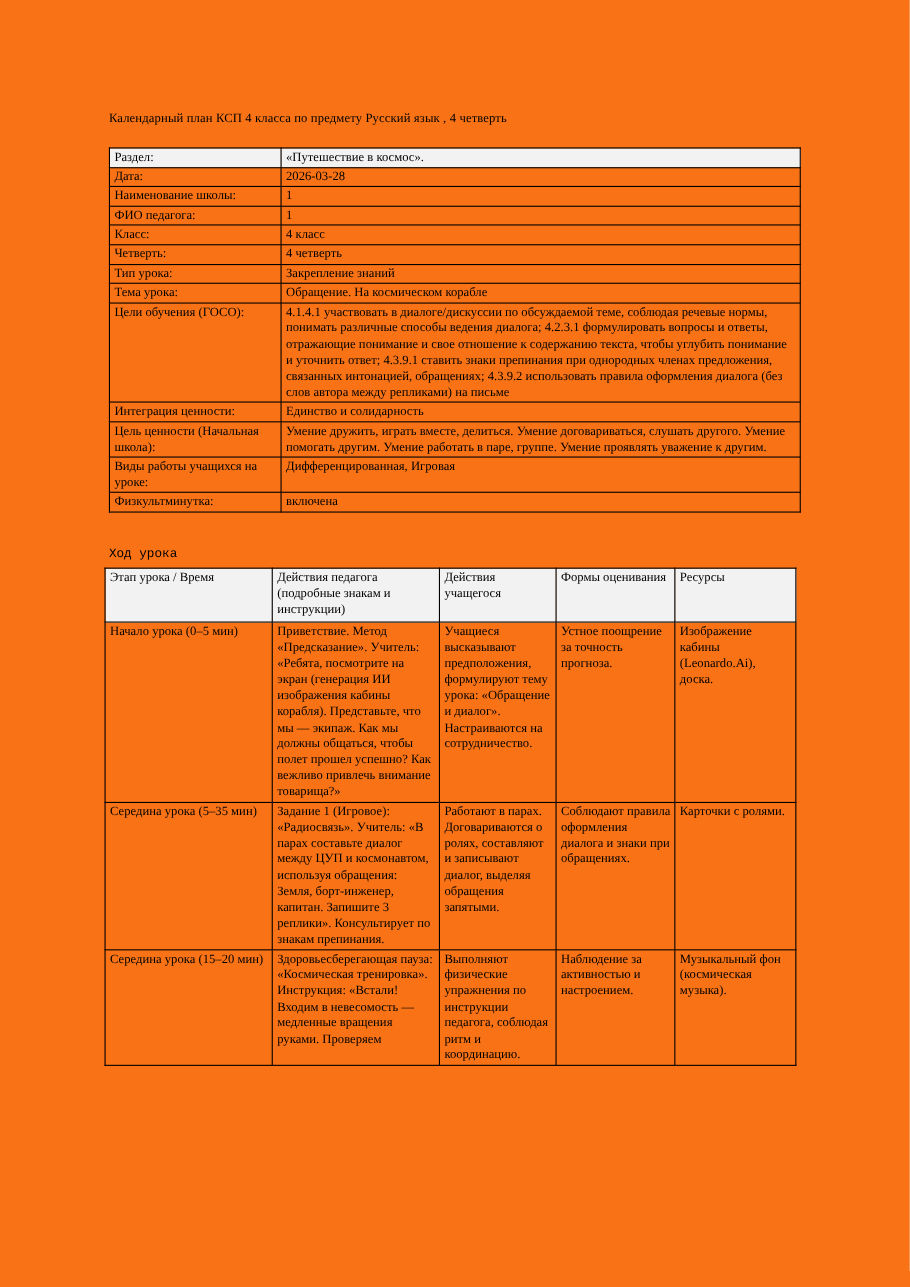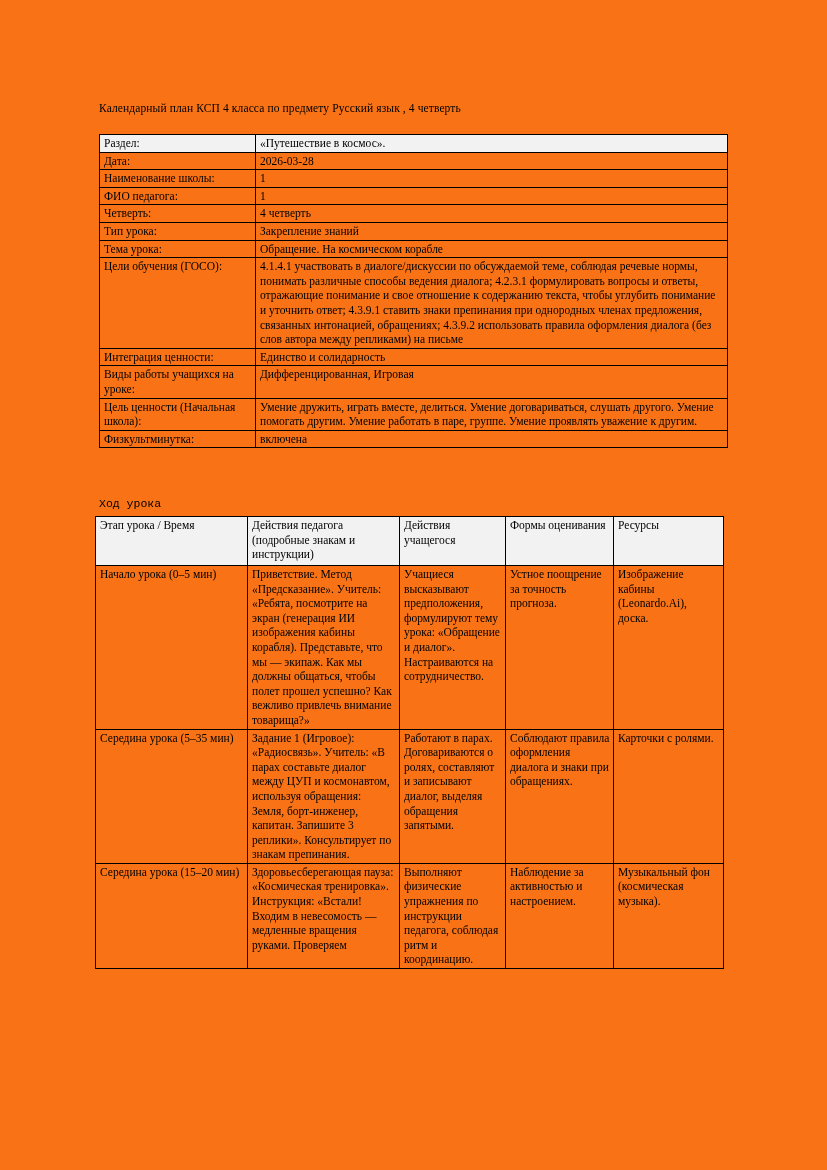--- a/index.html
+++ b/index.html
@@ -111,46 +111,50 @@
         </tr>
         <tr>
           <td class="key">Наименование школы:</td>
           <td class="val">1</td>
         </tr>
         <tr>
           <td class="key">ФИО педагога:</td>
           <td class="val">1</td>
         </tr>
         <tr>
+          <td class="key">Класс:</td>
+          <td class="val">4 класс</td>
+        </tr>
+        <tr>
           <td class="key">Четверть:</td>
           <td class="val">4 четверть</td>
         </tr>
         <tr>
           <td class="key">Тип урока:</td>
           <td class="val">Закрепление знаний</td>
         </tr>
         <tr>
           <td class="key">Тема урока:</td>
           <td class="val">Обращение. На космическом корабле</td>
         </tr>
         <tr>
           <td class="key">Цели обучения (ГОСО):</td>
           <td class="val">4.1.4.1 участвовать в диалоге/дискуссии по обсуждаемой теме, соблюдая речевые нормы, понимать различные способы ведения диалога; 4.2.3.1 формулировать вопросы и ответы, отражающие понимание и свое отношение к содержанию текста, чтобы углубить понимание и уточнить ответ; 4.3.9.1 ставить знаки препинания при однородных членах предложения, связанных интонацией, обращениях; 4.3.9.2 использовать правила оформления диалога (без слов автора между репликами) на письме</td>
         </tr>
         <tr>
           <td class="key">Интеграция ценности:</td>
           <td class="val">Единство и солидарность</td>
         </tr>
         <tr>
+          <td class="key">Цель ценности (Начальная школа):</td>
+          <td class="val">Умение дружить, играть вместе, делиться. Умение договариваться, слушать другого. Умение помогать другим. Умение работать в паре, группе. Умение проявлять уважение к другим.</td>
+        </tr>
+        <tr>
           <td class="key">Виды работы учащихся на уроке:</td>
           <td class="val">Дифференцированная, Игровая</td>
-        </tr>
-        <tr>
-          <td class="key">Цель ценности (Начальная школа):</td>
-          <td class="val">Умение дружить, играть вместе, делиться. Умение договариваться, слушать другого. Умение помогать другим. Умение работать в паре, группе. Умение проявлять уважение к другим.</td>
         </tr>
         <tr>
           <td class="key">Физкультминутка:</td>
           <td class="val">включена</td>
         </tr>
       </tbody>
   </table>
 
   <div class="section-label" id="hod-uroka-label">Ход урока</div>
 

